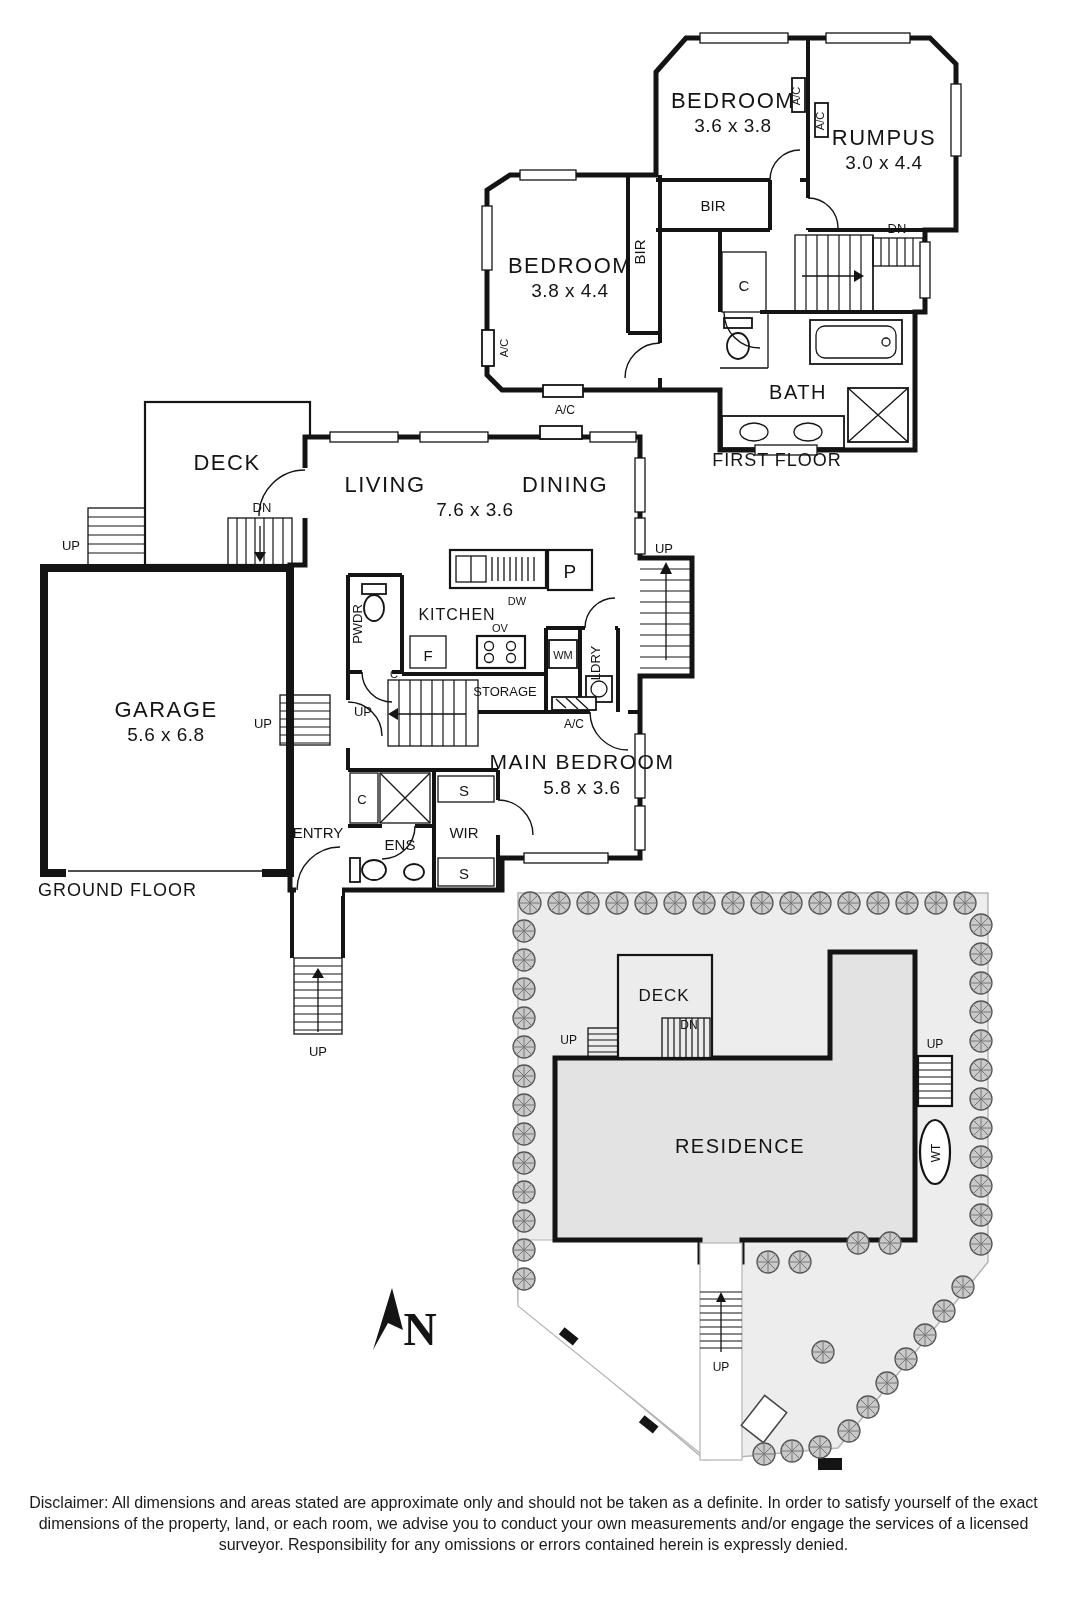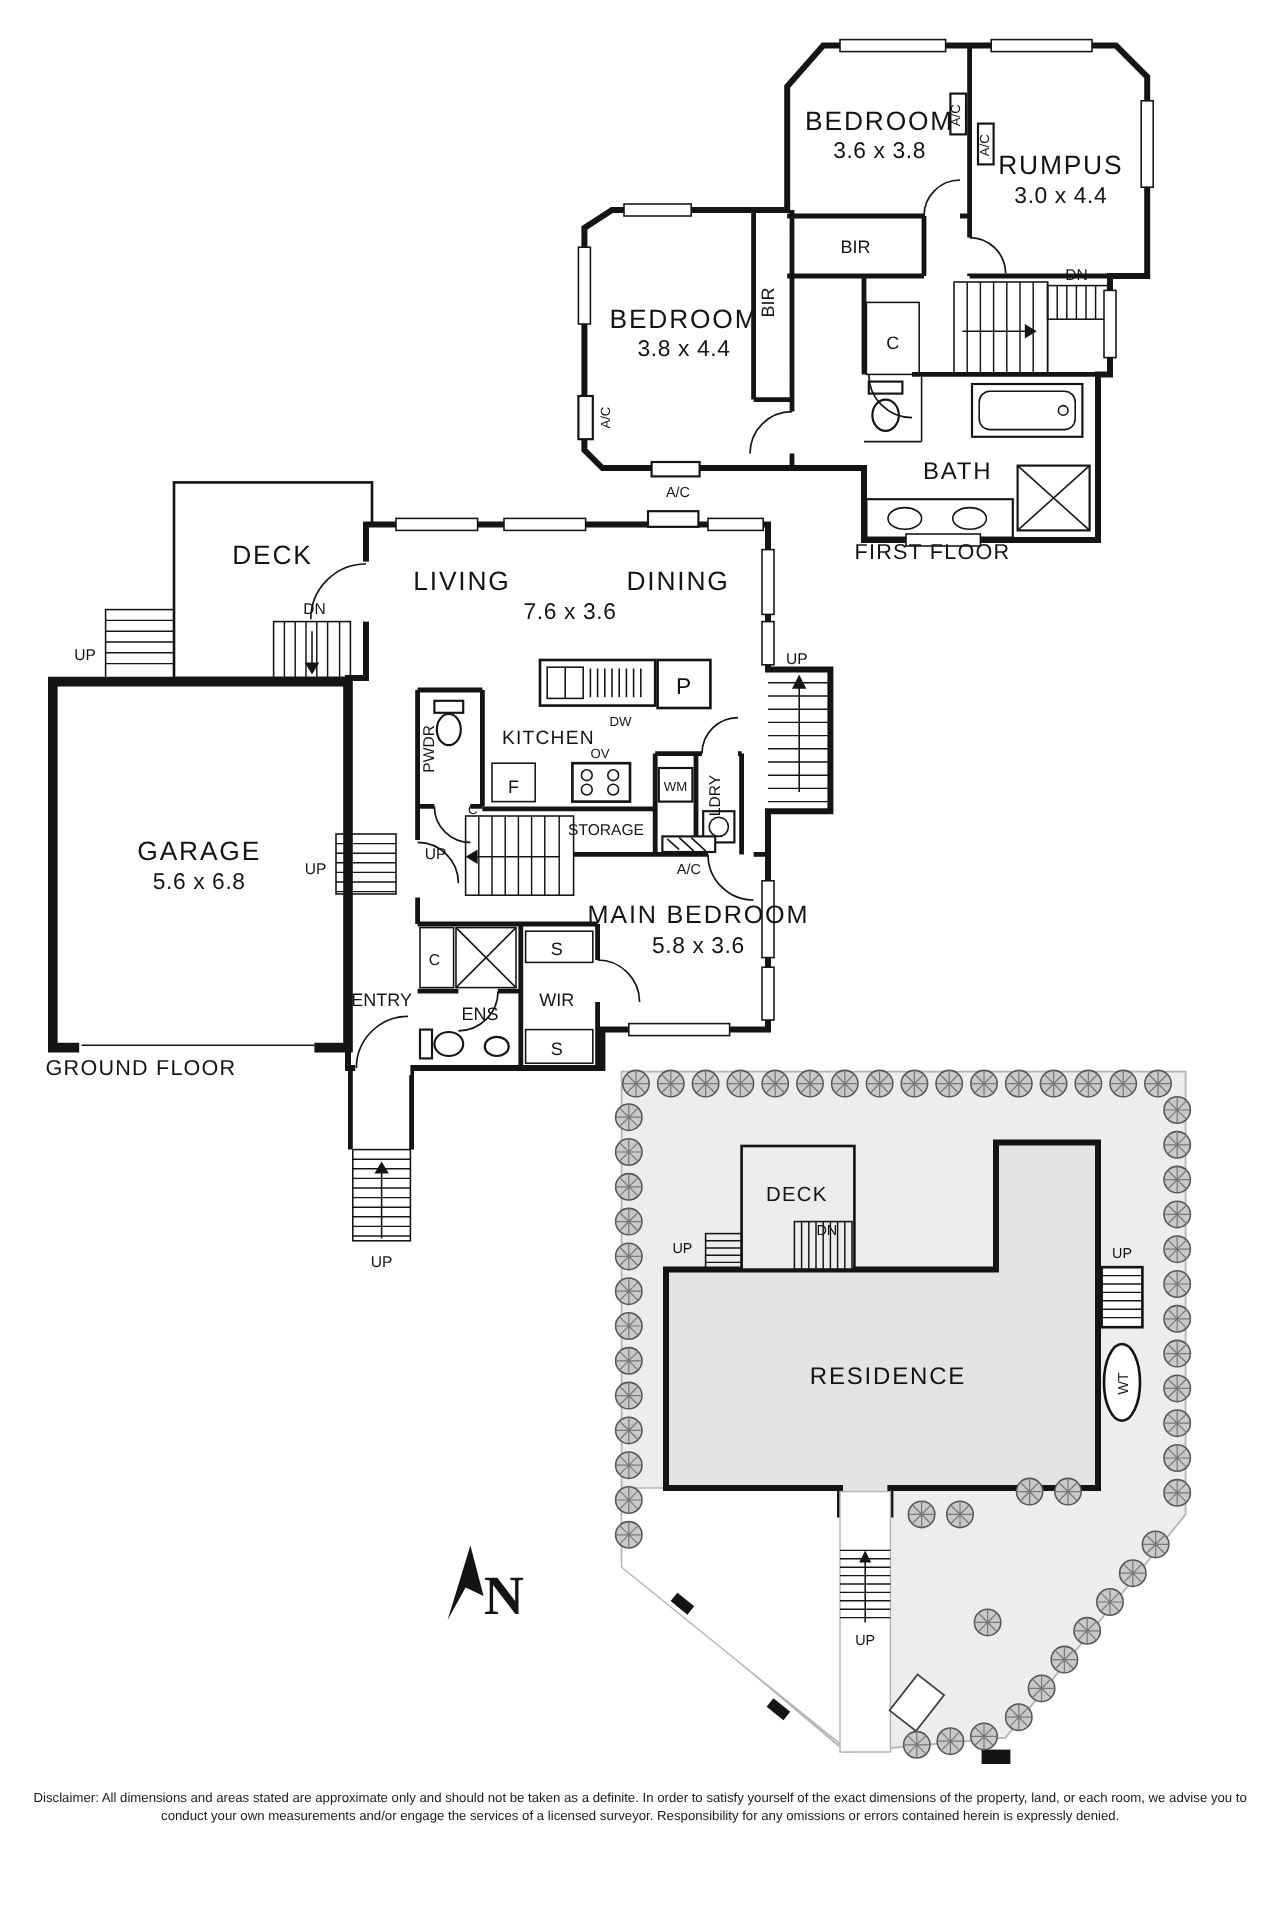--- a/index.html
+++ b/index.html
@@ -31,21 +31,21 @@
   .tread{fill:none;stroke:#141414;stroke-width:1.2}
   .arrow{fill:#141414;stroke:none}
   .fix{fill:#fff;stroke:#141414;stroke-width:1.8}
   .gap{fill:#fff;stroke:none}
   .lot{fill:#ededed;stroke:#b5b5b5;stroke-width:1.5}
   .res{fill:#e3e3e3;stroke:#141414;stroke-width:5}
   .sitewhite{fill:#ffffff;stroke:#b5b5b5;stroke-width:1.2}
   .sitegrey{fill:#ececec;stroke:#141414;stroke-width:2.2}
   .peg{fill:#141414;stroke:none}
   .disclaimer{position:absolute;left:24px;right:24px;top:1492px;text-align:center;
-              font-size:11px;line-height:1.32;color:#1a1a1a}
+              font-size:16px;line-height:1.32;color:#1a1a1a}
 </style>
 </head>
 <body>
 
 <div class="page">
 <svg width="1067" height="1600" viewBox="0 0 1067 1600">
   <defs>
     <g id="tree">
       <circle r="11" fill="#c9c9c9" stroke="#555" stroke-width="1.3"></circle>
       <path d="M0,-11 V11 M-11,0 H11 M-7.8,-7.8 L7.8,7.8 M7.8,-7.8 L-7.8,7.8" stroke="#777" stroke-width="1" fill="none"></path>

